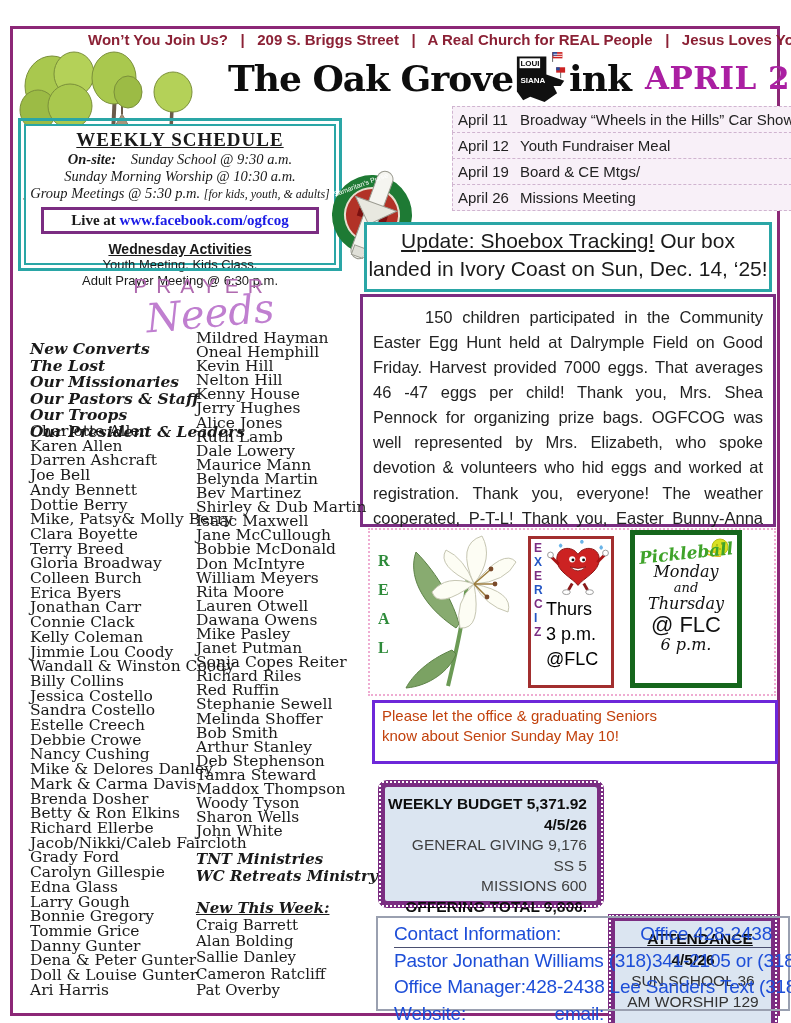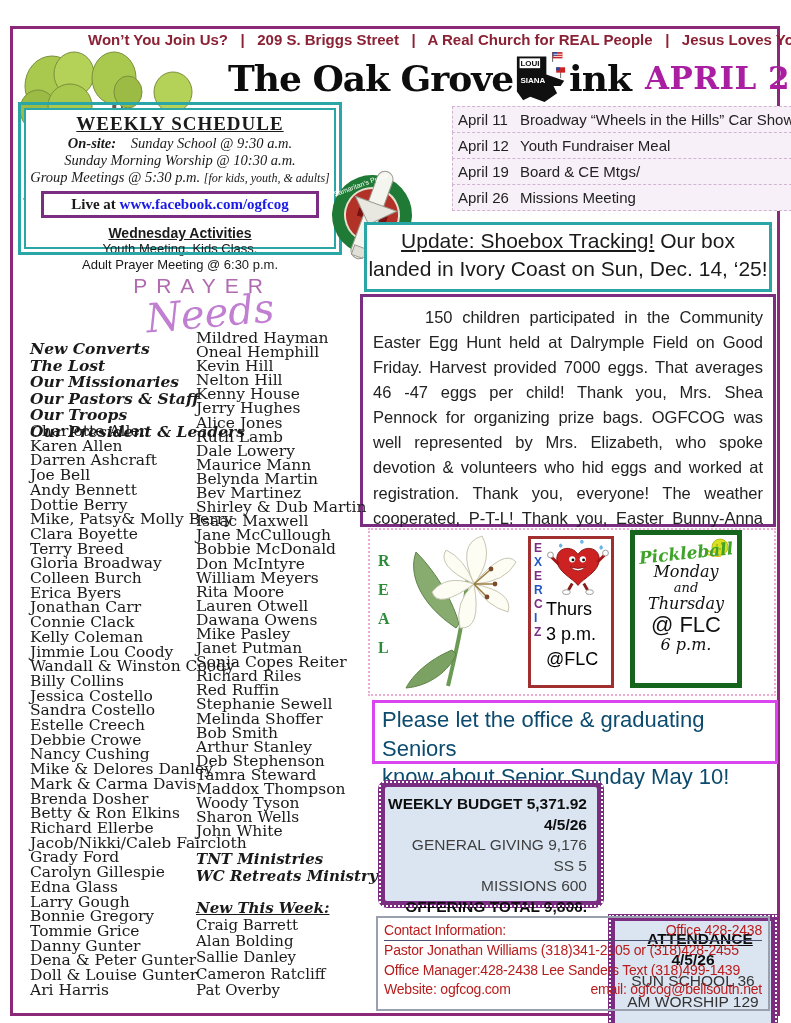--- a/index.html
+++ b/index.html
@@ -19,21 +19,21 @@
   #la-icon{margin:0 3px;flex:none;}
   #issue{margin-left:14px;font-family:"DejaVu Serif",serif;font-weight:800;font-size:31px;color:#aa1fa2;letter-spacing:.5px;white-space:nowrap;}
 
   
   #events{left:452px;top:107px;width:350px;}
   .event-row{display:flex;align-items:center;background:#f8f0f8;border:1px dashed #d0b4d0;margin-top:-1px;padding:4px 5px;font-size:15px;color:#222;}
   .event-date{width:62px;flex:none;}
   .event-desc{flex:1;white-space:nowrap;}
 
   
-  #schedule{left:24px;top:108px;width:308px;height:134px;border:2px solid #2aa6a6;outline:3px solid #2aa6a6;outline-offset:3px;background:#fff;text-align:center;padding-top:3px;}
+  #schedule{left:24px;top:124px;width:308px;height:134px;border:2px solid #2aa6a6;outline:3px solid #2aa6a6;outline-offset:3px;background:#fff;text-align:center;padding-top:3px;}
   #sched-title{font-family:"Liberation Serif",serif;font-weight:700;font-size:19px;letter-spacing:1px;text-decoration:underline;}
   .sched-line{font-family:"Liberation Serif",serif;font-style:italic;font-size:14.5px;line-height:1.18;}
   .sched-line b{font-weight:700;text-align:center;}
   .sched-bracket{font-size:12px;}
   #fb-box{margin:5px auto 4px;width:272px;border:3px solid #7b2d82;padding:2px 0;font-family:"Liberation Serif",serif;font-weight:700;font-size:15px;}
   #fb-link{color:#1a1ae6;cursor:pointer;}
   #wed-title{font-weight:700;font-size:14px;text-decoration:underline;margin-top:7px;}
   .wed-line{font-size:13px;line-height:1.2;}
 
   
@@ -80,34 +80,34 @@
   #ex-lines{position:absolute;left:15px;top:58px;width:64px;color:#000000;font-size:18px;line-height:1.4;}
 
   #pickleball{left:630px;top:530px;width:102px;height:148px;border:5px solid #15661c;background:#fff;text-align:center;}
   #pb-title{margin-top:8px;font-family:"DejaVu Serif",serif;font-style:italic;font-weight:700;font-size:17px;color:#3fa32a;transform:rotate(-6deg);}
   #pb-ball{position:absolute;top:3px;right:6px;}
   .pb-line{font-family:"DejaVu Serif",serif;font-style:italic;font-size:16px;line-height:1.12;color:#111;}
   .pb-line.small{font-size:13px;}
   .pb-line.flc{font-family:"Liberation Sans",sans-serif;font-style:normal;font-size:22px;line-height:1.05;}
 
   
-  #senior{left:372px;top:700px;width:386px;height:52px;border:3px solid #d946ef;padding:3px 7px;font-size:22px;line-height:1.3;color:#0c4a6e;}
+  #senior{left:372px;top:700px;width:386px;height:52px;border:3px solid #6d28d9;padding:3px 7px;font-size:15px;line-height:1.3;color:#c2410c;}
 
   
   .dotted-purple{border:7px solid #7b2d82;background:#dbe5f1;position:relative;}
   .dotted-purple::after{content:"";position:absolute;inset:-6px;border:2px dotted #fff;pointer-events:none;}
   #budget{left:378px;top:780px;width:212px;height:114px;border-radius:9px;}
   #budget-lines{padding:7px 10px 0 0;text-align:right;font-size:15.5px;line-height:1.33;color:#3f3f3f;}
   #budget-lines .bold{font-weight:700;color:#0d0d0d;}
   #attendance{left:608px;top:786px;width:156px;height:103px;text-align:center;font-size:15.5px;line-height:1.35;color:#333;padding-top:8px;}
   #att-title{font-weight:700;color:#0d0d0d;text-decoration:underline;margin-left:14px;}
   #att-date{font-weight:700;color:#0d0d0d;}
 
   
-  #contact{left:376px;top:916px;width:378px;height:85px;border:2px solid #9aa0b0;color:#b91c1c;font-size:14px;letter-spacing:-.2px;padding:3px 6px;line-height:1.38;}
+  #contact{left:376px;top:916px;width:378px;height:85px;border:2px solid #9aa0b0;color:#1d4ed8;font-size:19px;letter-spacing:-.2px;padding:3px 16px;line-height:1.38;}
   .contact-flex{display:flex;justify-content:space-between;}
   #contact-row1{border-bottom:1.5px solid #4a4f70;}
   .nowrap{white-space:nowrap;}
 </style>
 </head>
 <body>
 
 <div class="abs" id="page-border"></div>
 
 <div class="abs" id="tagline">

